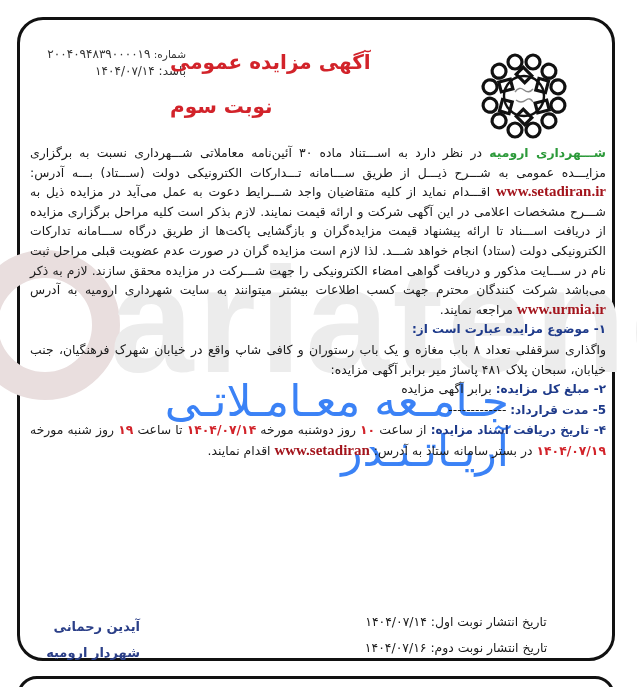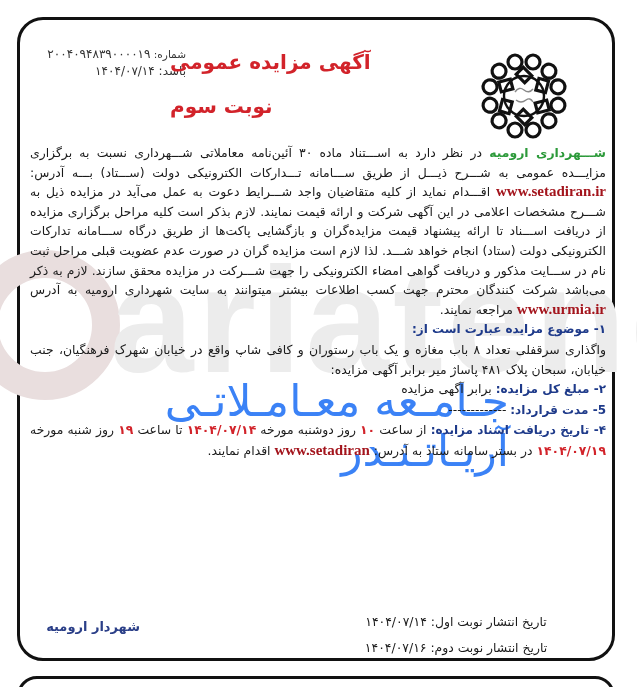--- a/index.html
+++ b/index.html
@@ -103,15 +103,16 @@
 
     <p><span class="h-blue">۴-  تاریخ دریافت اسناد مزایده:</span><span> از ساعت </span><span class="red">۱۰</span><span> روز دوشنبه مورخه </span><span class="red">۱۴۰۴/۰۷/۱۴</span><span> تا ساعت </span><span class="red">۱۹</span><span> روز شنبه مورخه </span><span class="red">۱۴۰۴/۰۷/۱۹</span><span> در بستر سامانه ستاد به آدرس: </span><span class="url">www.setadiran</span><span> اقدام نمایند.</span></p>
   </div>
 
   <div class="pub">
     <div><span>تاریخ انتشار نوبت اول:</span> <span>۱۴۰۴/۰۷/۱۴</span></div>
     <div><span>تاریخ انتشار نوبت دوم:</span> <span>۱۴۰۴/۰۷/۱۶</span></div>
   </div>
 
   <div class="sig">
+    <div>آیدین رحمانی</div>
     <div>شهردار ارومیه</div>
   </div>
 </div>
 
 </body></html>

